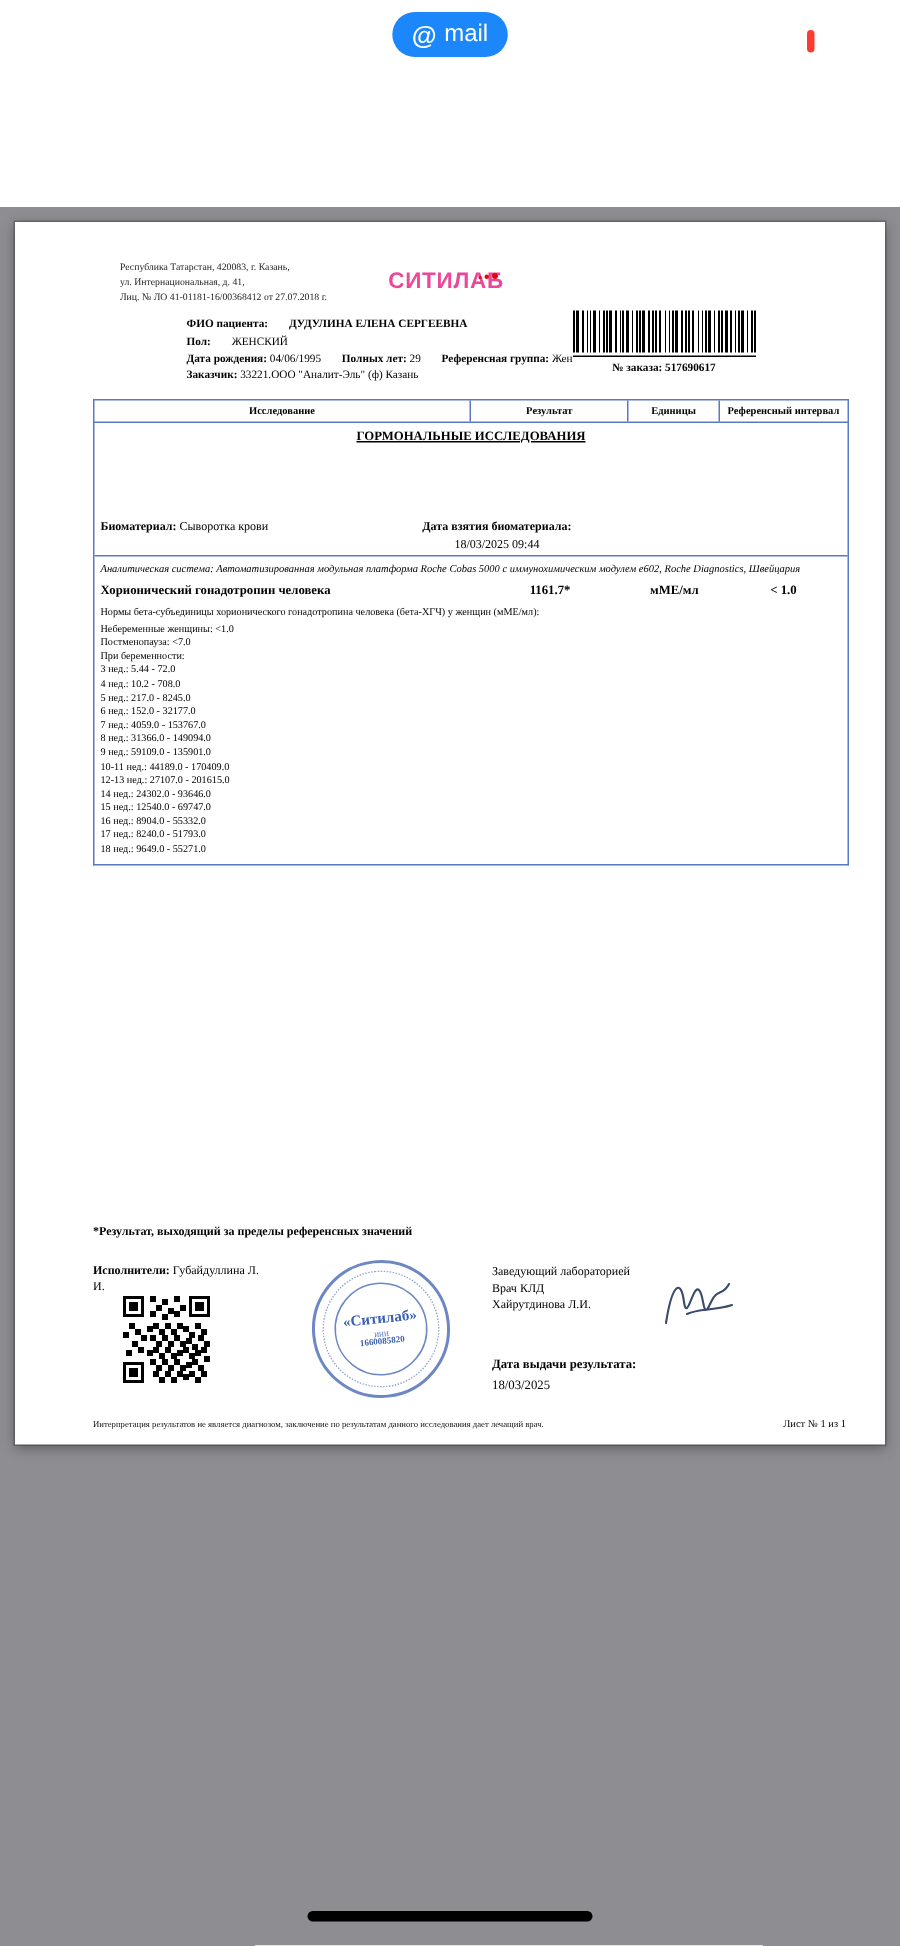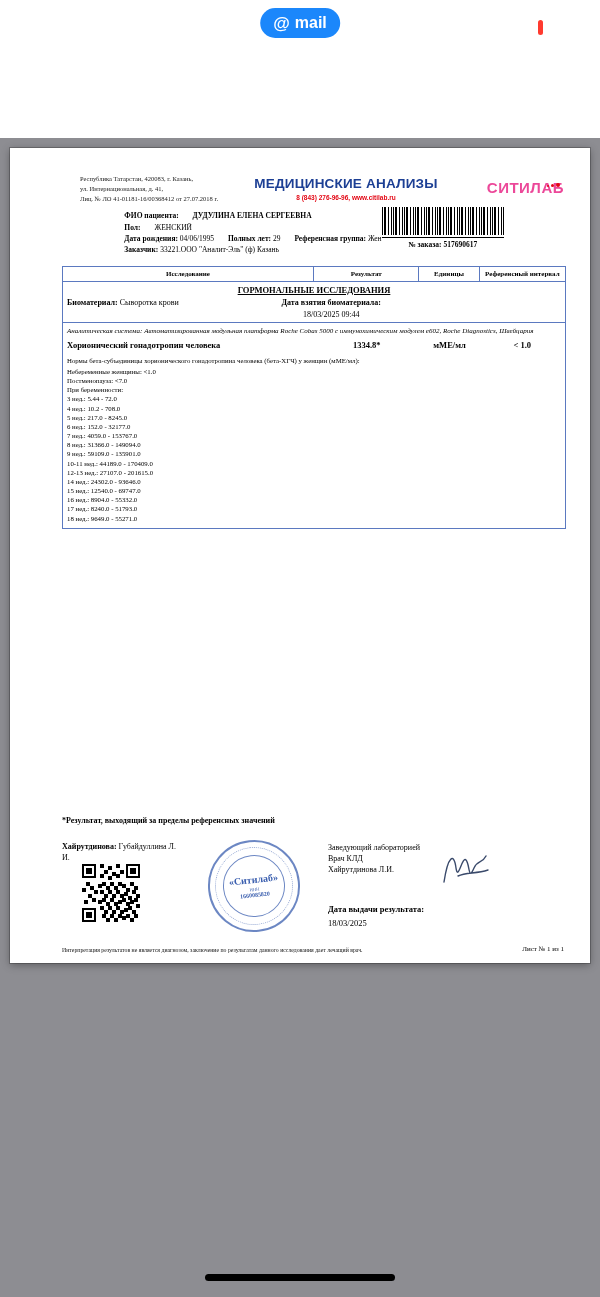--- a/index.html
+++ b/index.html
@@ -3,21 +3,21 @@
 <meta charset="utf-8">
 <style>
   html,body{margin:0;padding:0;}
   body{width:600px;height:1297px;background:#fff;font-family:"Liberation Sans",sans-serif;overflow:hidden;}
   .screen{position:relative;width:600px;height:1297px;overflow:hidden;}
 
   
   .statusbar{position:relative;height:50px;background:#fff;}
   .mail-pill{position:absolute;left:50%;top:8px;transform:translateX(-50%);height:30px;background:#1b87fb;color:#fff;border:none;border-radius:16px;display:flex;align-items:center;gap:5px;padding:0 13px;cursor:pointer;}
   .at-icon{font-weight:700;font-size:17px;line-height:1;}
-  .mail-label{font-weight:700;font-size:16px;line-height:1;}
+  .mail-label{font-weight:400;font-size:16px;line-height:1;}
   .red-indicator{position:absolute;top:20px;right:57px;width:5px;height:15px;border-radius:3px;background:#ff3a2f;}
 
   
   .navbar{height:88px;background:#fff;display:flex;align-items:center;padding:0 14px 0 22px;box-sizing:border-box;}
   .close-btn{background:none;border:none;padding:0;font-family:"Liberation Sans",sans-serif;font-size:21px;color:#007AFF;cursor:pointer;flex:0 0 auto;}
   .nav-title{flex:1 1 auto;margin-left:16px;font-size:21px;font-weight:700;color:#0a0a0a;white-space:nowrap;overflow:hidden;text-overflow:ellipsis;}
   .share-btn{background:none;border:none;padding:0 4px;cursor:pointer;flex:0 0 auto;}
 
   
   .backdrop{position:absolute;top:138px;left:0;right:0;bottom:0;background:#8d8d92;}
@@ -48,21 +48,21 @@
   .barcode{height:28px;background:repeating-linear-gradient(90deg,#000 0,#000 1px,#fff 1px,#fff 2px,#000 2px,#000 4px,#fff 4px,#fff 6px,#000 6px,#000 7px,#fff 7px,#fff 9px,#000 9px,#000 10px,#fff 10px,#fff 11px);}
   .order-no{font-size:7.5px;font-weight:700;border-top:1px solid #000;margin-top:2px;padding-top:2px;white-space:nowrap;}
 
   .rtable{margin:10px 24px 0 52px;}
   .thead{display:grid;grid-template-columns:50% 21% 12% 17%;border:1px solid #5b79c0;box-sizing:border-box;}
   .th{padding:3px 2px;text-align:center;font-weight:700;font-size:7px;border-right:1px solid #5b79c0;}
   .th:last-child{border-right:none;}
   .tbody{border:1px solid #5b79c0;border-top:none;box-sizing:border-box;}
   .section-title{text-align:center;font-weight:700;text-decoration:underline;font-size:8.5px;padding:3px 0 1px;}
   .bio-row{display:grid;grid-template-columns:40% 27% 33%;padding:2px 4px 3px;border-bottom:1px solid #5b79c0;font-size:8px;}
-  .bio-cell{text-align:center;}
+  .bio-cell{text-align:center;margin-top:48px;}
   .bio-cell.left{text-align:left;}
   .bio-date{text-align:center;margin-top:3px;}
   .sys-note{font-style:italic;font-size:7px;line-height:1.35;padding:4px 4px 1px;}
   .code-row{font-style:italic;font-size:7px;padding:3px 4px 3px;}
   .result-row{display:grid;grid-template-columns:50% 21% 12% 17%;font-weight:700;font-size:8.5px;padding:2px 0 3px;}
   .result-row .name{text-align:left;padding-left:4px;}
   .result-row .cell{text-align:center;}
   .norms{font-size:6.8px;line-height:1.35;padding:3px 4px 5px;}
   .norms .intro{margin-bottom:2px;}
 
@@ -101,24 +101,20 @@
 
   <div class="backdrop">
     <div class="doc">
 
       <div class="doc-header">
         <div class="addr">
           <div>Республика Татарстан, 420083, г. Казань,</div>
           <div>ул. Интернациональная, д. 41,</div>
           <div>Лиц. № ЛО 41-01181-16/00368412 от 27.07.2018 г.</div>
         </div>
-        <div class="head-center">
-          <div class="med-title">МЕДИЦИНСКИЕ АНАЛИЗЫ</div>
-          <div class="med-phone">8 (843) 276-96-96, www.citilab.ru</div>
-        </div>
         <div class="logo">
           <span class="dots"><i></i><i></i><i></i></span>
           <span>СИТИЛАБ</span>
         </div>
       </div>
 
       <div class="patient">
         <div class="p-info">
           <div class="p-row">
             <span class="lb">ФИО пациента:</span><span class="sp"></span>
@@ -165,21 +161,21 @@
               <span>Сыворотка крови</span>
             </div>
             <div class="bio-cell">
               <span class="lb">Дата взятия биоматериала:</span>
               <div class="bio-date">18/03/2025 09:44</div>
             </div>
           </div>
           <div class="sys-note">Аналитическая система: Автоматизированная модульная платформа Roche Cobas 5000 с иммунохимическим модулем e602, Roche Diagnostics, Швейцария</div>
           <div class="result-row">
             <div class="name">Хорионический гонадотропин человека</div>
-            <div class="cell">1334.8*</div>
+            <div class="cell">1161.7*</div>
             <div class="cell">мМЕ/мл</div>
             <div class="cell">&lt; 1.0</div>
           </div>
           <div class="norms">
             <div class="intro">Нормы бета-субъединицы хорионического гонадотропина человека (бета-ХГЧ) у женщин (мМЕ/мл):</div>
             <div>Небеременные женщины: &lt;1.0</div>
             <div>Постменопауза: &lt;7.0</div>
             <div>При беременности:</div>
             <div>3 нед.: 5.44 - 72.0</div>
             <div>4 нед.: 10.2 - 708.0</div>
@@ -195,21 +191,21 @@
             <div>16 нед.: 8904.0 - 55332.0</div>
             <div>17 нед.: 8240.0 - 51793.0</div>
             <div>18 нед.: 9649.0 - 55271.0</div>
           </div>
         </div>
       </div>
 
       <div class="star-note">*Результат, выходящий за пределы референсных значений</div>
 
       <div class="executors">
-        <span class="lb">Хайрутдинова:</span>
+        <span class="lb">Исполнители:</span>
         <span>Губайдуллина Л. И.</span>
       </div>
 
       <div class="qr">
         <svg viewBox="0 0 29 29" width="58" height="58" shape-rendering="crispEdges">
           <rect width="29" height="29" fill="#fff"></rect>
           <g fill="#000">
             <rect x="0" y="0" width="7" height="7"></rect>
               <rect x="1" y="1" width="5" height="5" fill="#fff"></rect>
               <rect x="2" y="2" width="3" height="3"></rect>

